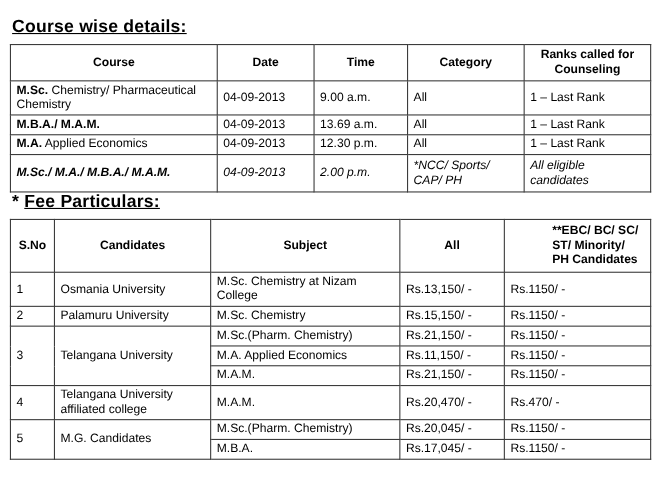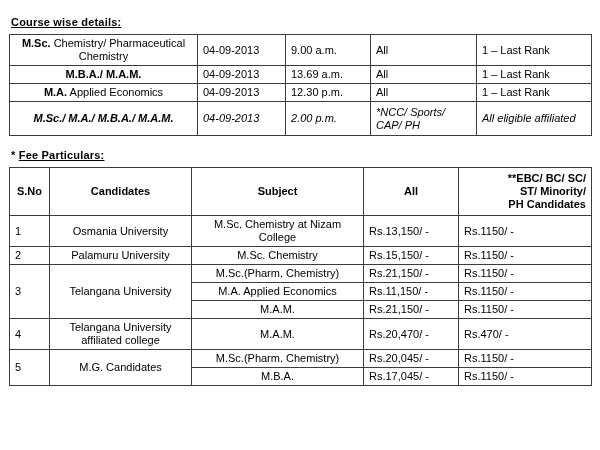--- a/index.html
+++ b/index.html
@@ -9,47 +9,47 @@
     background: #ffffff;
     font-family: "Liberation Sans", "DejaVu Sans", sans-serif;
     color: #000;
   }
   .page {
     width: 600px; height: 450px;
     padding: 16px 9px 0 9px;
     overflow: hidden;
   }
   .section-title {
-    font-size: 11px;
+    font-size: 16px;
     font-weight: bold;
     margin: 0 0 6px 2px;
     letter-spacing: 0.2px;
   }
   .section-title .underlined { text-decoration: underline; }
   table {
     border-collapse: collapse;
     table-layout: fixed;
     width: 582px;
     font-size: 11px;
     line-height: 13px;
   }
   td, th {
     border: 1px solid #3c3c3c;
     padding: 2px 5px;
     vertical-align: middle;
     overflow: hidden;
   }
   th { font-weight: bold; text-align: center; }
-  .cell-left { text-align: center; }
+  .cell-left { text-align: left; }
   .cell-center { text-align: left; }
   .bold { font-weight: bold; }
-  .fee-title { margin-top: 13px; }
+  .fee-title { }
   #course-table th { height: 33px; }
   #fee-table th { height: 48px; }
-  #fee-table th.ebc-head { text-align: right; padding-left: 43px; }
+  #fee-table th.ebc-head { text-align: left; padding-left: 43px; }
   .h30 { height: 30px; }
   .h34 { height: 34px; font-style: italic; }
   .h17 { height: 17px; }
   .h16 { height: 16px; }
 </style>
 </head>
 <body>
 
 <div class="page">
 
@@ -57,20 +57,27 @@
 
   <table id="course-table">
     <colgroup>
       <col style="width:188px">
         <col style="width:88px">
         <col style="width:85px">
         <col style="width:106px">
         <col style="width:115px">
     </colgroup>
     <tbody>
+        <tr>
+      <th>Course</th>
+      <th>Date</th>
+      <th>Time</th>
+      <th>Category</th>
+      <th>Ranks called for Counseling</th>
+    </tr>
     <tr class="h30">
       <td class="cell-left"><span class="bold">M.Sc.</span><span> Chemistry/ Pharmaceutical Chemistry</span></td>
       <td class="cell-center">04-09-2013</td>
       <td class="cell-center">9.00 a.m.</td>
       <td class="cell-center">All</td>
       <td class="cell-center">1 – Last Rank</td>
     </tr>
     <tr class="h17">
       <td class="cell-left"><span class="bold">M.B.A./ M.A.M.</span><span></span></td>
       <td class="cell-center">04-09-2013</td>
@@ -83,21 +90,21 @@
       <td class="cell-center">04-09-2013</td>
       <td class="cell-center">12.30 p.m.</td>
       <td class="cell-center">All</td>
       <td class="cell-center">1 – Last Rank</td>
     </tr>
     <tr class="h34">
       <td class="cell-left"><span class="bold">M.Sc./ M.A./ M.B.A./ M.A.M.</span><span></span></td>
       <td class="cell-center">04-09-2013</td>
       <td class="cell-center">2.00 p.m.</td>
       <td class="cell-center">*NCC/ Sports/ CAP/ PH</td>
-      <td class="cell-center">All eligible affiliated</td>
+      <td class="cell-center">All eligible candidates</td>
     </tr>
   </tbody>
     </table>
 
   <div class="section-title fee-title"><span>* </span><span class="underlined">Fee Particulars:</span></div>
 
   <table id="fee-table">
     <colgroup>
       <col style="width:40px">
         <col style="width:142px">

